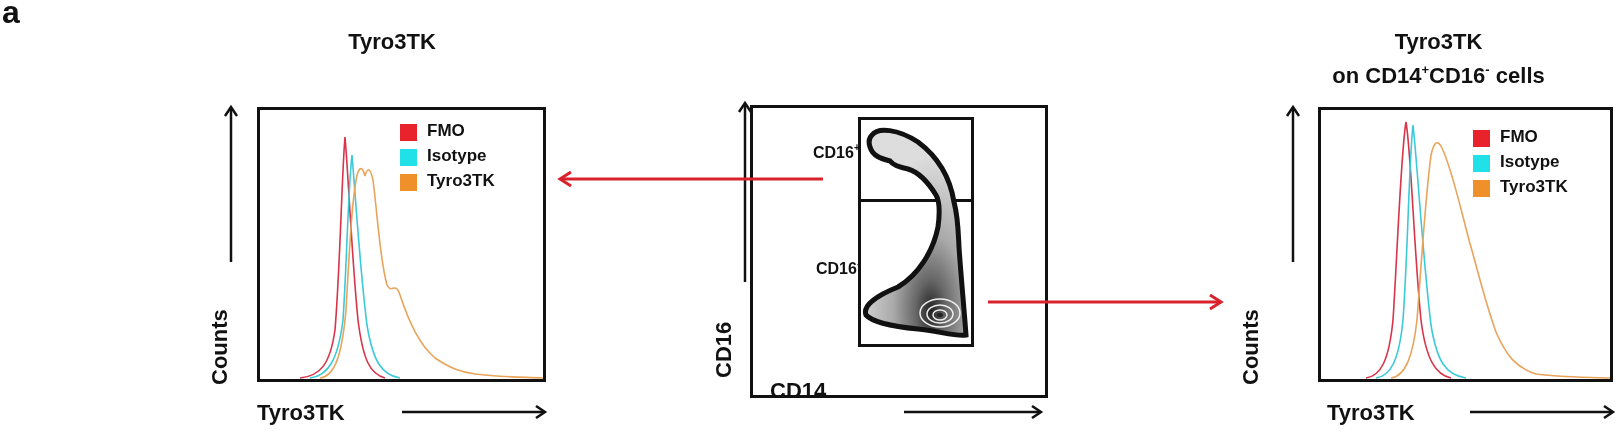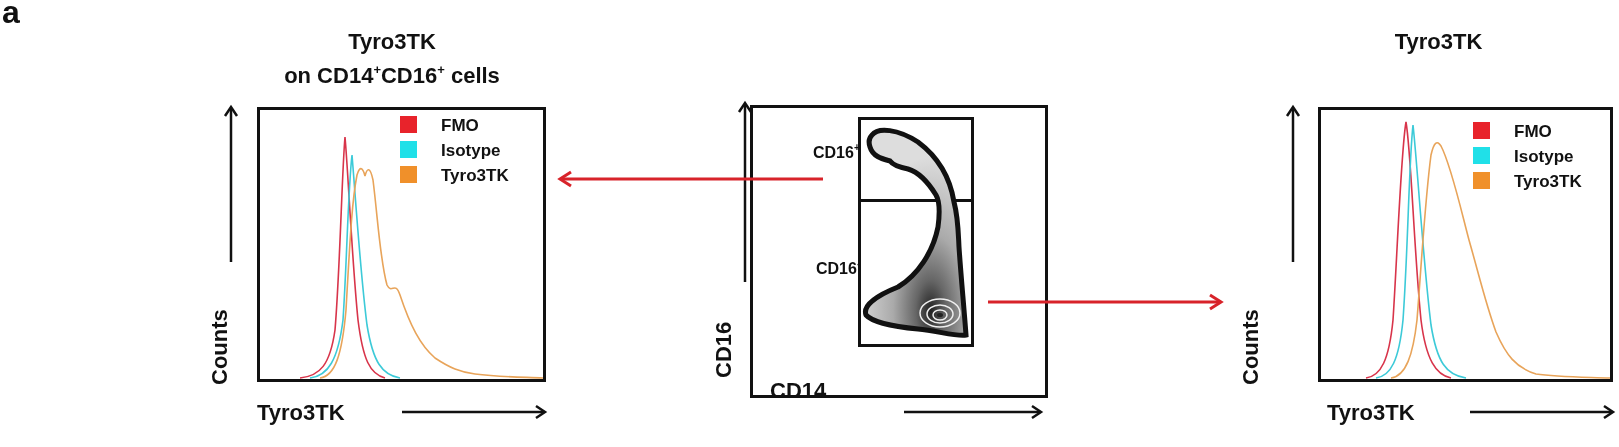--- a/index.html
+++ b/index.html
@@ -6,34 +6,33 @@
   body { width: 1619px; height: 447px; position: relative; overflow: hidden;
          font-family: "Liberation Sans", sans-serif; color: #111; }
   .abs { position: absolute; }
   .panel-letter { left: 2px; top: -6px; font-size: 32px; font-weight: bold; }
   .title { font-size: 22px; font-weight: bold; text-align: center; line-height: 28px; white-space: nowrap; }
   .title sup { font-size: 13px; vertical-align: 9px; }
   .box { border: 3px solid #111; box-sizing: border-box; background: #fff; }
   .axis-label { font-size: 22px; font-weight: bold; white-space: nowrap; }
   .vlabel { transform: rotate(-90deg); transform-origin: left top; }
   .legend { font-size: 17px; font-weight: bold; }
-  .legend-row { display: flex; align-items: flex-start; height: 25px; gap: 14px; }
+  .legend-row { display: flex; align-items: flex-end; height: 25px; }
   .swatch { width: 17px; height: 17px; margin-right: 10px; }
   .gate-label { font-size: 16px; font-weight: bold; white-space: nowrap; margin-left: 30px; }
   .gate-label sup { font-size: 10px; vertical-align: 7px; }
   svg { position: absolute; overflow: visible; }
 </style>
 </head>
 <body>
 
 <div class="abs panel-letter">a</div>
 
 <div class="abs title" style="left:232px; top:28px; width:320px;">
   <div>Tyro3TK</div>
-  <div><span>on CD14</span><sup>+</sup><span>CD16</span><sup>+</sup><span> cells</span></div>
 </div>
 
 <svg style="left:224px; top:104px;" width="14" height="160">
   <line x1="7" y1="4" x2="7" y2="158" stroke="#111" stroke-width="2.5"></line>
   <polyline points="1,12 7,3 13,12" fill="none" stroke="#111" stroke-width="2.5"></polyline>
 </svg>
 <div class="abs axis-label vlabel" style="left:207px; top:385px;">Counts</div>
 
 <div class="abs box" style="left:257px; top:107px; width:289px; height:275px;">
   <svg style="left:0; top:0;" width="283" height="269" viewBox="0 0 283 269">
@@ -106,20 +105,21 @@
   <line x1="6" y1="9" x2="268" y2="9" stroke="#d8232a" stroke-width="3"></line>
   <polyline points="16,2 5,9 16,16" fill="none" stroke="#d8232a" stroke-width="3"></polyline>
 </svg>
 <svg style="left:988px; top:293px;" width="240" height="18">
   <line x1="0" y1="9" x2="232" y2="9" stroke="#d8232a" stroke-width="3"></line>
   <polyline points="222,2 233,9 222,16" fill="none" stroke="#d8232a" stroke-width="3"></polyline>
 </svg>
 
 <div class="abs title" style="left:1258px; top:28px; width:361px;">
   <div>Tyro3TK</div>
+  <div><span>on CD14</span><sup>+</sup><span>CD16</span><sup>-</sup><span> cells</span></div>
 </div>
 
 <svg style="left:1286px; top:104px;" width="14" height="160">
   <line x1="7" y1="4" x2="7" y2="158" stroke="#111" stroke-width="2.5"></line>
   <polyline points="1,12 7,3 13,12" fill="none" stroke="#111" stroke-width="2.5"></polyline>
 </svg>
 <div class="abs axis-label vlabel" style="left:1238px; top:385px;">Counts</div>
 
 <div class="abs box" style="left:1318px; top:107px; width:295px; height:275px;">
   <svg style="left:0; top:0;" width="289" height="269" viewBox="0 0 289 269">

